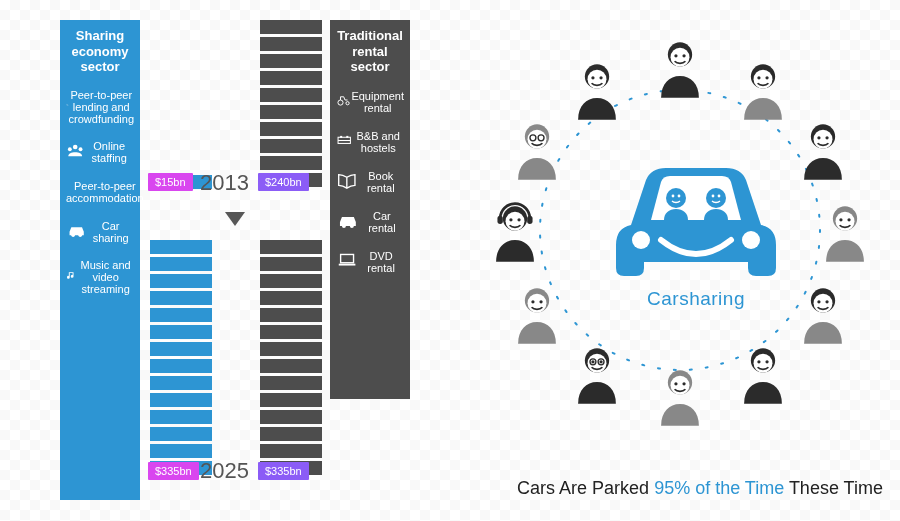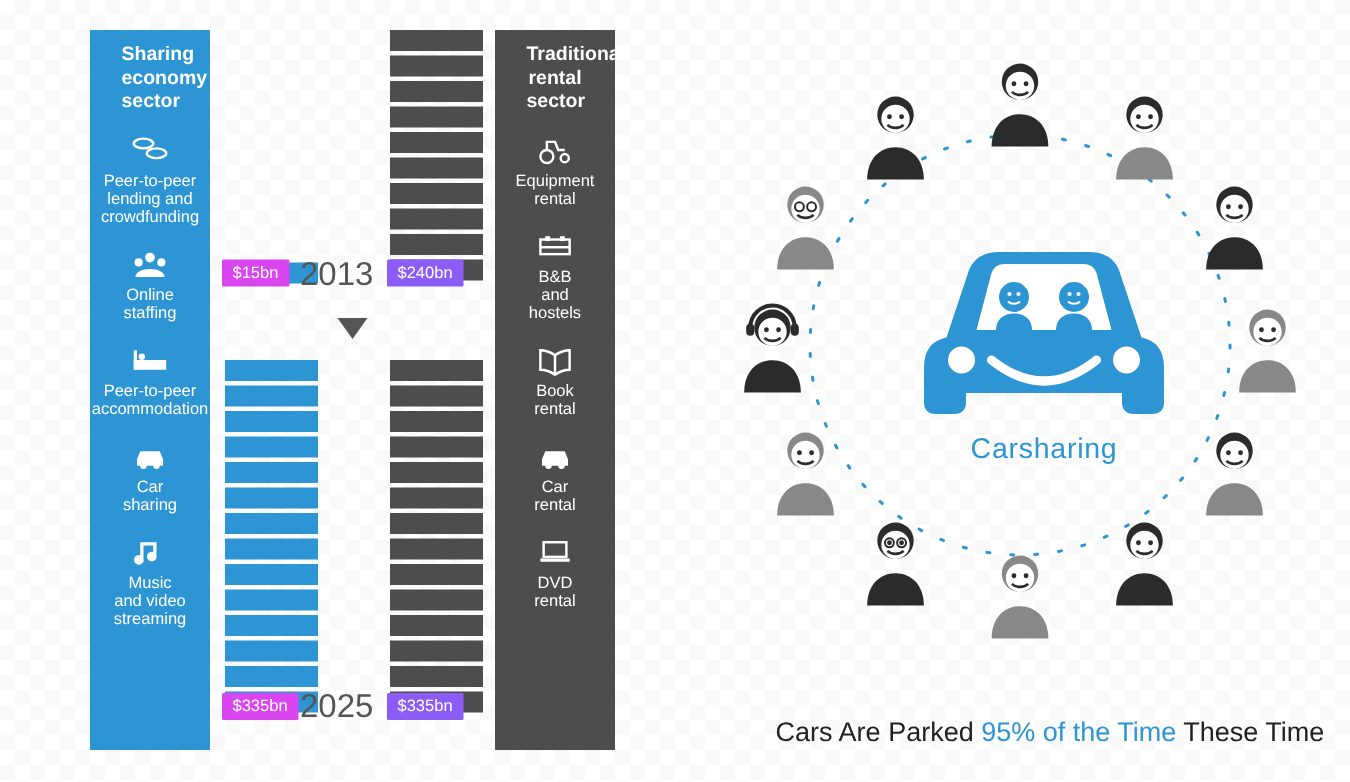--- a/index.html
+++ b/index.html
@@ -1,26 +1,26 @@
 <!DOCTYPE html>
 <html><head>
 <meta charset="utf-8">
 <style>
 *{margin:0;padding:0;box-sizing:border-box;font-family:Arial,Helvetica,sans-serif}
 body{width:900px;height:521px;background:#fff;position:relative;overflow:hidden}
 .checker{position:absolute;inset:0;background-image:linear-gradient(45deg,#eee 25%,transparent 25%),linear-gradient(-45deg,#eee 25%,transparent 25%),linear-gradient(45deg,transparent 75%,#eee 75%),linear-gradient(-45deg,transparent 75%,#eee 75%);background-size:20px 20px;background-position:0 0,0 10px,10px -10px,-10px 0;opacity:.35}
 .wrap{position:absolute;inset:0;display:flex}
 
 .left{width:440px;height:100%;position:relative;padding:20px 0 20px 50px}
-.col{position:absolute;width:80px;color:#fff;text-align:center;font-size:11px;padding:8px 21px}
+.col{position:absolute;width:80px;color:#fff;text-align:center;font-size:11px;padding:8px 6px}
 .col .title{font-size:13px;font-weight:bold;line-height:1.2;margin-bottom:14px}
-.col .item{display:flex;flex-direction:column;align-items:center;margin-bottom:14px}
+.col .item{display:flex;flex-direction:row;align-items:center;margin-bottom:14px}
 .col .item svg,.col .item .ico{width:26px;height:22px;margin-bottom:4px}
 .sharing{background:#2d95d3;left:60px;top:20px;height:480px}
-.trad{background:#4d4d4d;left:330px;top:20px;height:480px}
+.trad{background:#4d4d4d;left:330px;top:20px;height:379px}
 .bars{position:absolute;left:150px;top:20px;width:170px;height:480px}
 .barset{position:absolute;width:62px}
 .barset .seg{height:14px;margin-bottom:3px}
 .barset.blue .seg{background:#2d95d3}
 .barset.gray .seg{background:#4d4d4d}
 .badge{position:absolute;font-size:11px;color:#fff;padding:3px 7px;border-radius:1px}
 .badge.b{background:#d946ef}
 .badge.g{background:#8b5cf6}
 .yearlbl{position:absolute;font-size:22px;color:#555}
 .arrow-down{position:absolute;left:225px;top:212px;width:0;height:0;border-left:10px solid transparent;border-right:10px solid transparent;border-top:14px solid #555}

